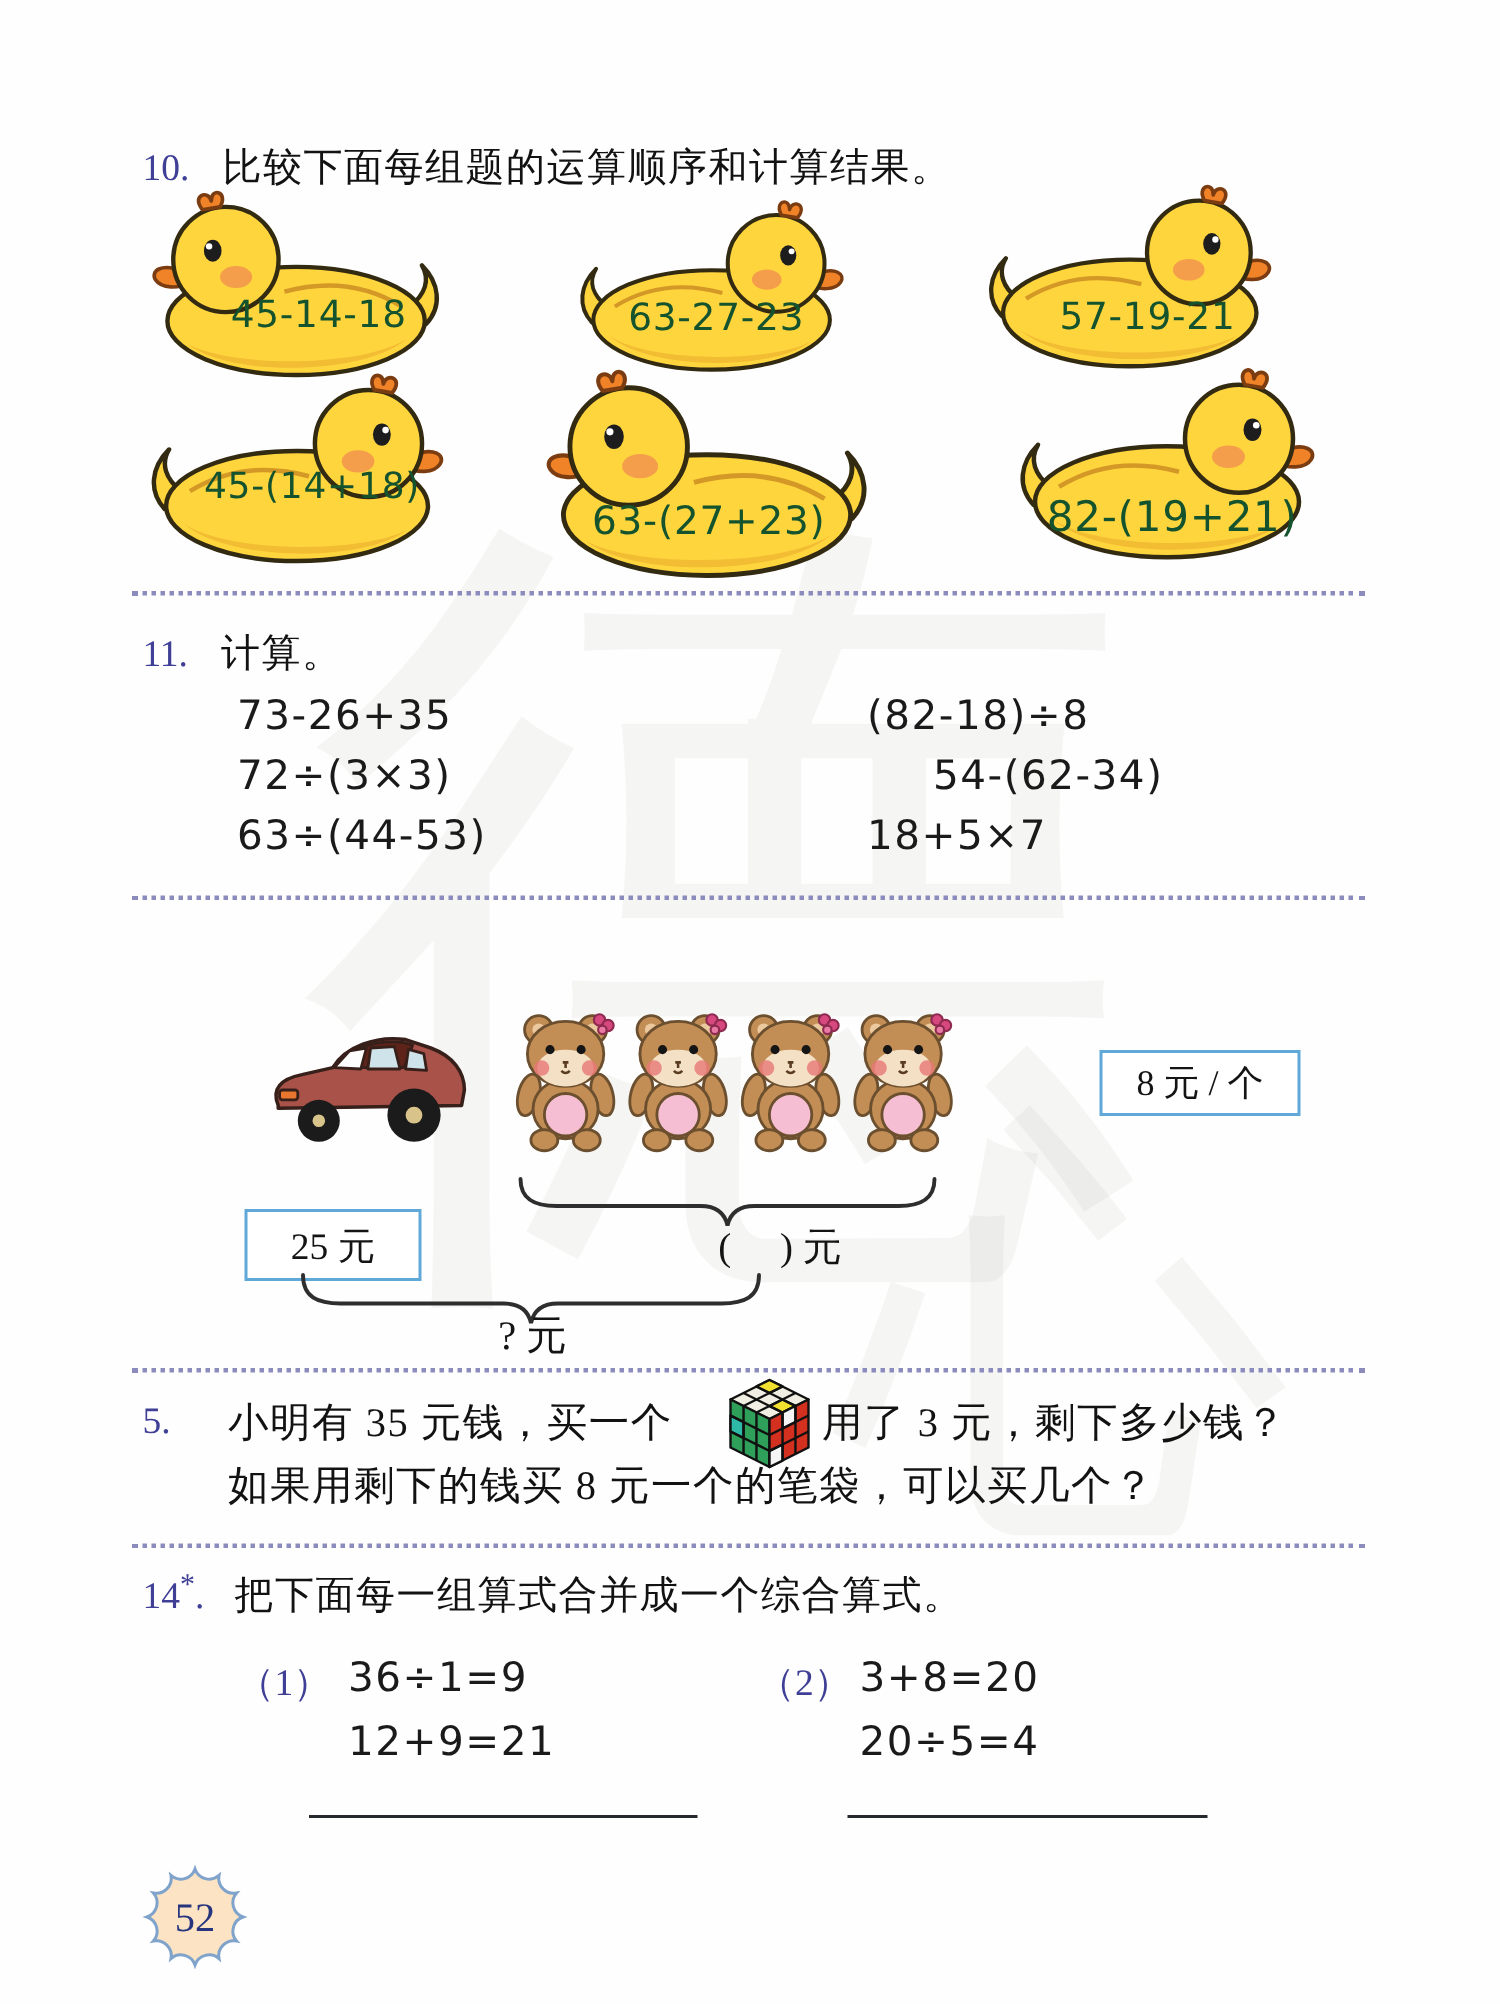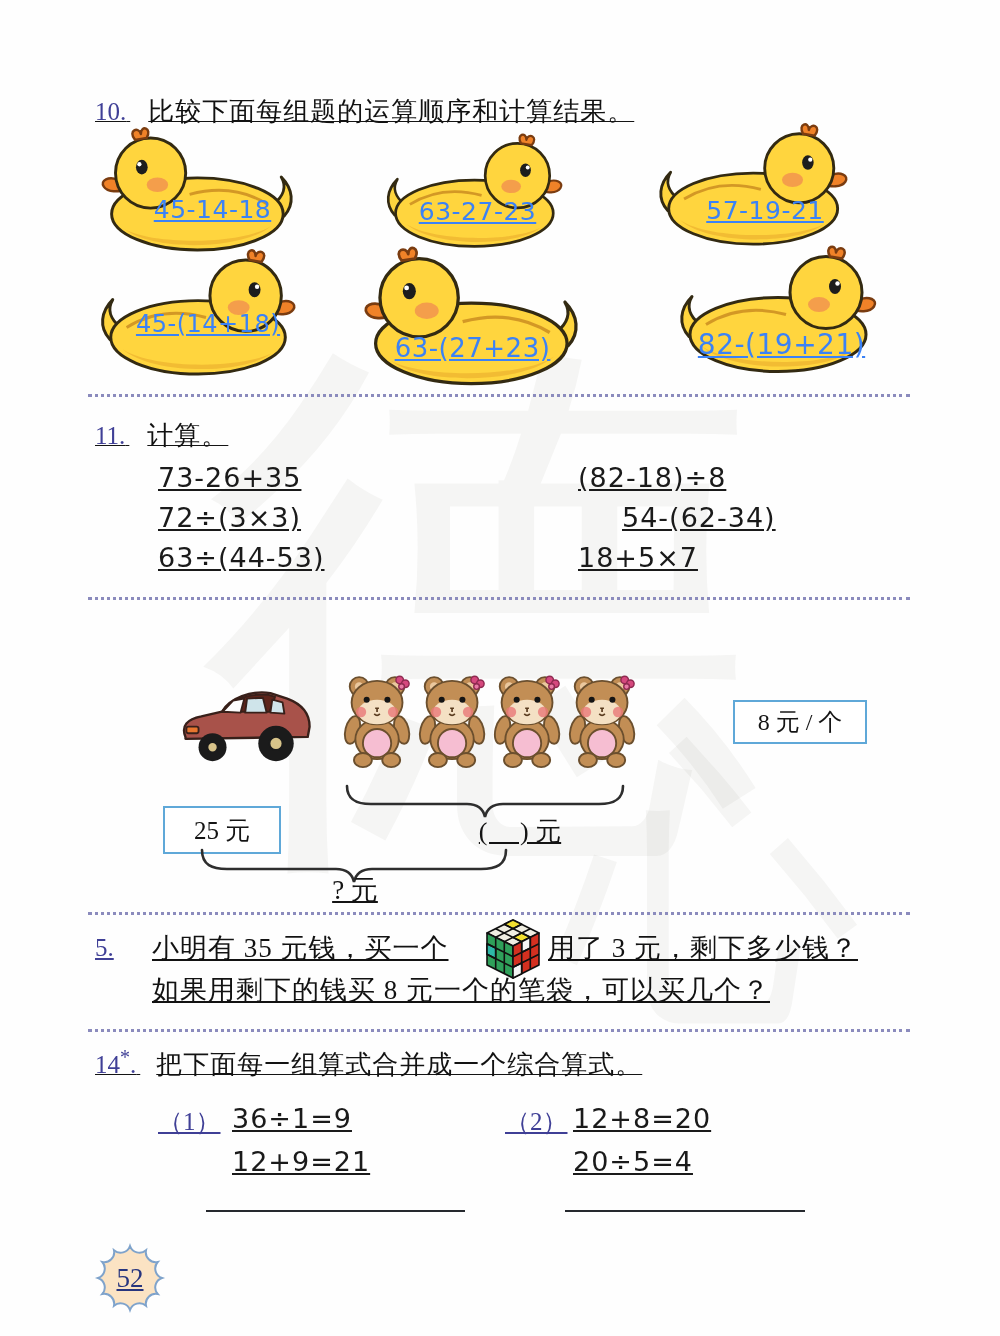--- a/index.html
+++ b/index.html
@@ -1,32 +1,32 @@
 <!DOCTYPE html>
 <html><head>
 <meta charset="utf-8">
 <style>
   html,body{margin:0;padding:0;background:#e9e9e9;}
   #page{
     position:relative;width:1000px;height:1336px;margin:0 auto;
     background:#fefefe;overflow:hidden;
     font-family:"Liberation Serif","DejaVu Serif",serif;color:#141414;
   }
-  .abs{position:absolute;text-decoration:underline;}
+  .abs{position:absolute;}
   .qnum{
     font-family:"Liberation Serif",serif;color:#3f3f96;font-size:25px;
   }
   .qtitle{font-size:26px;color:#121212;letter-spacing:1px;}
   .expr{
     font-family:"DejaVu Sans","Liberation Sans",sans-serif;
     font-size:27px;color:#1a1a1a;letter-spacing:1px;white-space:pre;
   }
   .duck-expr{
     font-family:"DejaVu Sans","Liberation Sans",sans-serif;
-    color:#3b82f6;text-align:center;white-space:pre;letter-spacing:0.5px;
+    color:#14532d;text-align:center;white-space:pre;letter-spacing:0.5px;
   }
   .sep{
     position:absolute;left:88px;width:822px;height:0;
     border-top:3px dotted #8b8bbd;
   }
   .bluebox{
     position:absolute;border:2px solid #5fa8d8;background:#ffffff;
     display:flex;align-items:center;justify-content:center;
     font-size:24px;white-space:pre;
   }
@@ -218,21 +218,21 @@
     <span class="qnum"><span>14</span><sup class="star">*</sup><span>.</span></span>
     <span class="qtitle" style="margin-left:16px;">把下面每一组算式合并成一个综合算式。</span>
   </div>
 
   <div class="abs label-num" style="left:158px;top:1105px;">（1）</div>
   <div class="abs expr" style="left:232px;top:1103px;">36÷1=9</div>
   <div class="abs expr" style="left:232px;top:1146px;">12+9=21</div>
   <div class="blank-line" style="left:206px;top:1210px;width:259px;"></div>
 
   <div class="abs label-num" style="left:505px;top:1105px;">（2）</div>
-  <div class="abs expr" style="left:573px;top:1103px;">12+8=20</div>
+  <div class="abs expr" style="left:573px;top:1103px;">3+8=20</div>
   <div class="abs expr" style="left:573px;top:1146px;">20÷5=4</div>
   <div class="blank-line" style="left:565px;top:1210px;width:240px;"></div>
 
   <svg class="illus" viewBox="0 0 80 80" style="left:90px;top:1238px;width:80px;height:80px;">
     <path d="M72,40 A10,10 0 0 0 67.7,56 A10,10 0 0 0 56,67.7 A10,10 0 0 0 40,72 A10,10 0 0 0 24,67.7 A10,10 0 0 0 12.3,56 A10,10 0 0 0 8,40 A10,10 0 0 0 12.3,24 A10,10 0 0 0 24,12.3 A10,10 0 0 0 40,8 A10,10 0 0 0 56,12.3 A10,10 0 0 0 67.7,24 A10,10 0 0 0 72,40 Z" fill="#FBE3C3" stroke="#7FA3CB" stroke-width="2"></path>
   </svg>
   <div class="abs" style="left:90px;top:1263px;width:80px;text-align:center;font-size:27px;color:#27357e;font-family:'Liberation Serif',serif;">52</div>
 
 </div>
 

